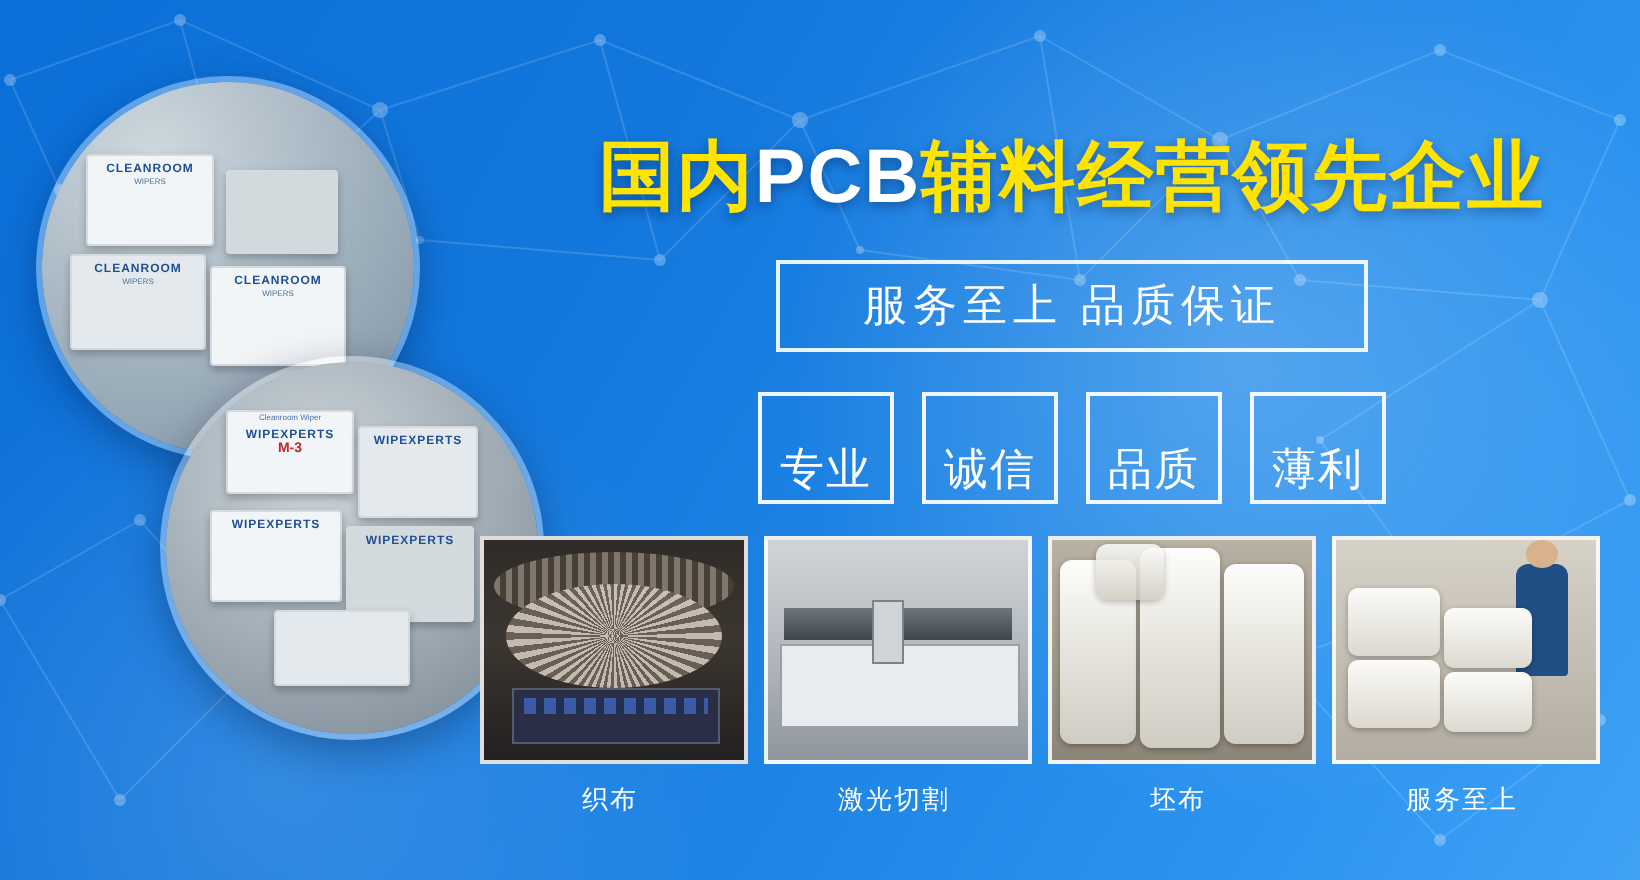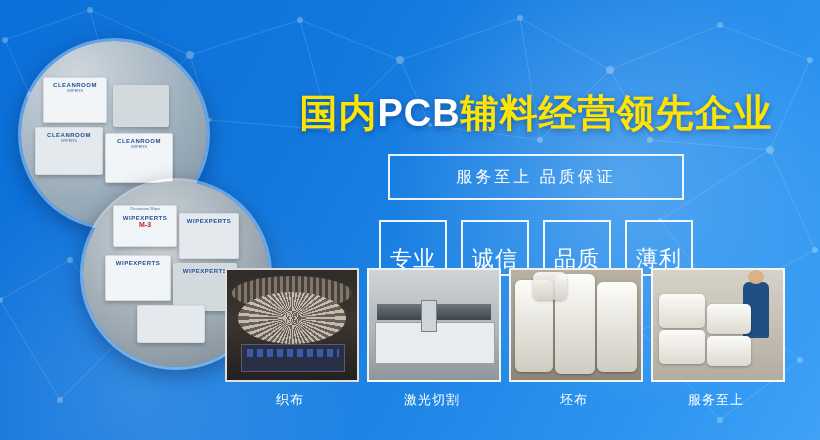--- a/index.html
+++ b/index.html
@@ -36,34 +36,34 @@
     box-shadow:0 2px 4px rgba(0,0,0,.25);}
   .box .lbl{font-size:6px;color:#1f4f93;font-weight:bold;letter-spacing:.5px;text-align:center;margin-top:4px;}
   .box .sub{font-size:4px;color:#4a6fa5;text-align:center;}
   .box .red{font-size:7px;color:#c0262c;font-weight:bold;text-align:center;}
   .box.shade{background:#e3e9ec;}
   .box.dark{background:#d3dade;}
 
   
   .headline{position:absolute;left:278px;top:70px;width:516px;}
   .h1{font-size:38px;font-weight:bold;color:#ffe400;letter-spacing:1px;text-align:center;
-      text-shadow:0 2px 6px rgba(0,30,80,.45);line-height:1;white-space:nowrap;margin-top:24px;}
+      text-shadow:0 2px 6px rgba(0,30,80,.45);line-height:1;white-space:nowrap;}
   .h1 .white{color:#ffffff;}
 
   .subbar{margin:22px auto 0;width:292px;height:42px;border:2px solid rgba(255,255,255,.9);
     display:flex;align-items:center;justify-content:center;}
-  .subbar span{color:#fff;font-size:16px;letter-spacing:3px;}
+  .subbar span{color:#fff;font-size:22px;letter-spacing:3px;}
 
   .tags{margin:20px auto 0;display:flex;justify-content:center;gap:14px;}
   .tag{width:64px;height:52px;border:2px solid rgba(255,255,255,.92);
        display:flex;align-items:flex-end;justify-content:center;}
   .tag span{color:#fff;font-size:22px;letter-spacing:1px;}
 
   
-  .thumbs{position:absolute;left:225px;top:268px;display:flex;gap:12px;align-items:center;}
+  .thumbs{position:absolute;left:240px;top:268px;display:flex;gap:12px;align-items:center;}
   .thumb{width:130px;}
   .thumb .img{width:130px;height:110px;border:2px solid rgba(255,255,255,.85);overflow:hidden;position:relative;}
   .thumb .cap{color:#fff;font-size:13px;text-align:center;margin-top:9px;letter-spacing:1px;}
 
   
   .t1{background:linear-gradient(180deg,#2f2b28 0%,#3c3630 45%,#232021 100%);}
   .t1 .ring{position:absolute;left:50%;top:22px;transform:translateX(-50%);width:108px;height:52px;border-radius:50%;
     background:repeating-conic-gradient(from 0deg,#cfc6bb 0deg 4deg,#6e6257 4deg 8deg);opacity:.92;}
   .t1 .ring2{position:absolute;left:50%;top:6px;transform:translateX(-50%);width:120px;height:34px;border-radius:50%;
     background:repeating-linear-gradient(90deg,#8e8377 0 3px,#4a423a 3px 6px);opacity:.85;}

